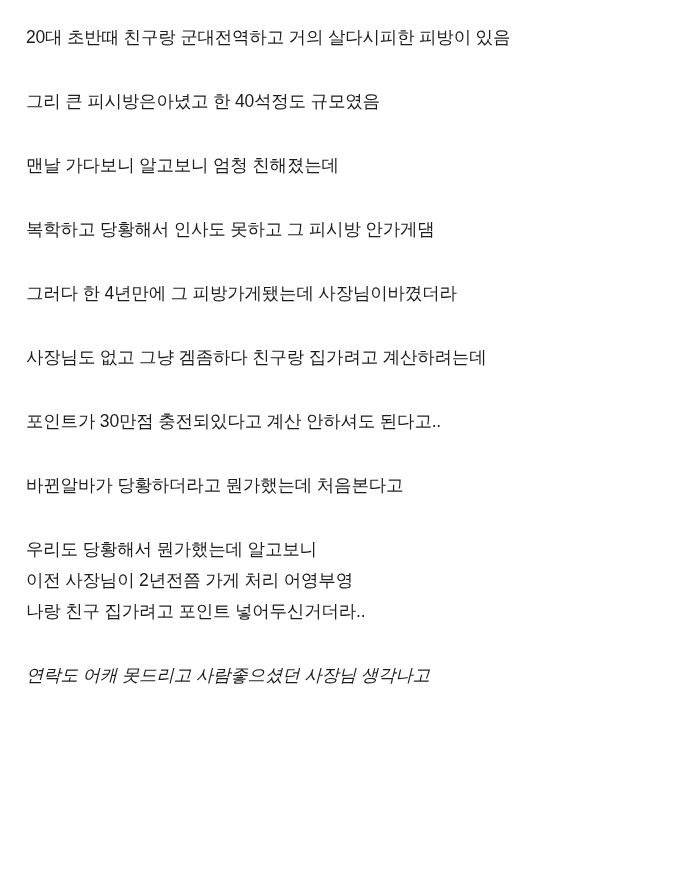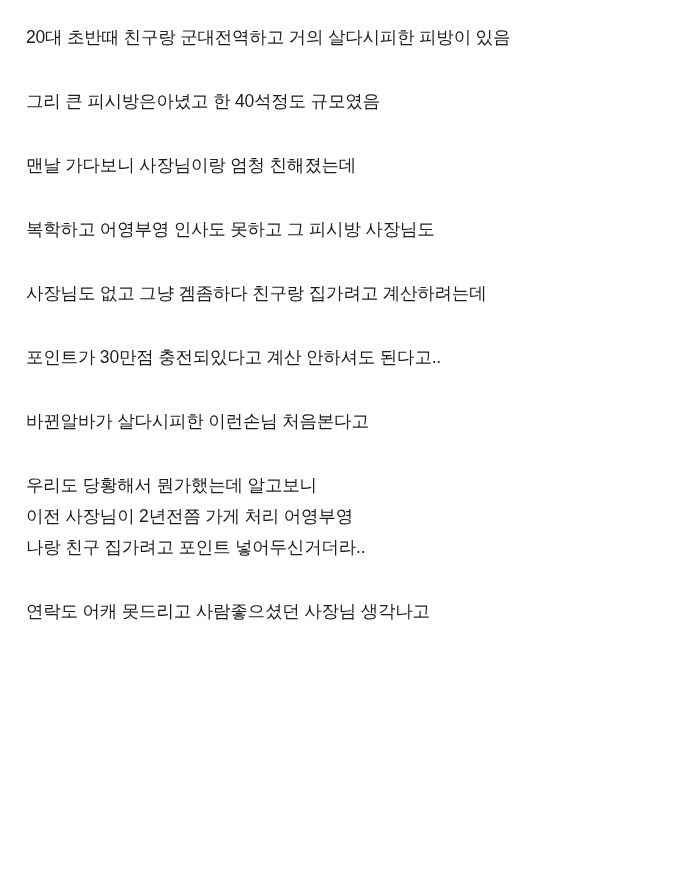--- a/index.html
+++ b/index.html
@@ -21,20 +21,21 @@
     height: 879px;
     background: #ffffff;
     box-sizing: border-box;
     padding: 22px 9px 0 26px;
   }
   .block {
     margin: 0 0 33px 0;
   }
   .block:last-child {
     margin-bottom: 0;
+    font-style: italic;
   }
   .line {
     font-size: 17.5px;
     line-height: 31px;
     letter-spacing: -0.2px;
     color: #1d1d1d;
     white-space: pre-wrap;
     word-break: keep-all;
   }
 </style>
@@ -45,38 +46,41 @@
 
   <div class="block">
     <div class="line">20대 초반때 친구랑 군대전역하고 거의 살다시피한 피방이 있음</div>
   </div>
 
   <div class="block">
     <div class="line">그리 큰 피시방은아녔고 한 40석정도 규모였음</div>
   </div>
 
   <div class="block">
-    <div class="line">맨날 가다보니 사장님이랑 엄청 친해졌는데</div>
+    <div class="line">맨날 가다보니 알고보니 엄청 친해졌는데</div>
   </div>
 
   <div class="block">
-    <div class="line">복학하고 어영부영 인사도 못하고 그 피시방 사장님도</div>
+    <div class="line">복학하고 당황해서 인사도 못하고 그 피시방 안가게댐</div>
   </div>
 
+  <div class="block">
+    <div class="line">그러다 한 4년만에 그 피방가게됐는데 사장님이바꼈더라</div>
+  </div>
 
   <div class="block">
     <div class="line">사장님도 없고 그냥 겜좀하다 친구랑 집가려고 계산하려는데</div>
   </div>
 
   <div class="block">
     <div class="line">포인트가 30만점 충전되있다고 계산 안하셔도 된다고..</div>
   </div>
 
   <div class="block">
-    <div class="line">바뀐알바가 살다시피한 이런손님 처음본다고</div>
+    <div class="line">바뀐알바가 당황하더라고 뭔가했는데 처음본다고</div>
   </div>
 
   <div class="block">
     <div class="line">우리도 당황해서 뭔가했는데 알고보니</div>
     <div class="line">이전 사장님이 2년전쯤 가게 처리 어영부영</div>
     <div class="line">나랑 친구 집가려고 포인트 넣어두신거더라..</div>
   </div>
 
   <div class="block">
     <div class="line">연락도 어캐 못드리고 사람좋으셨던 사장님 생각나고</div>

